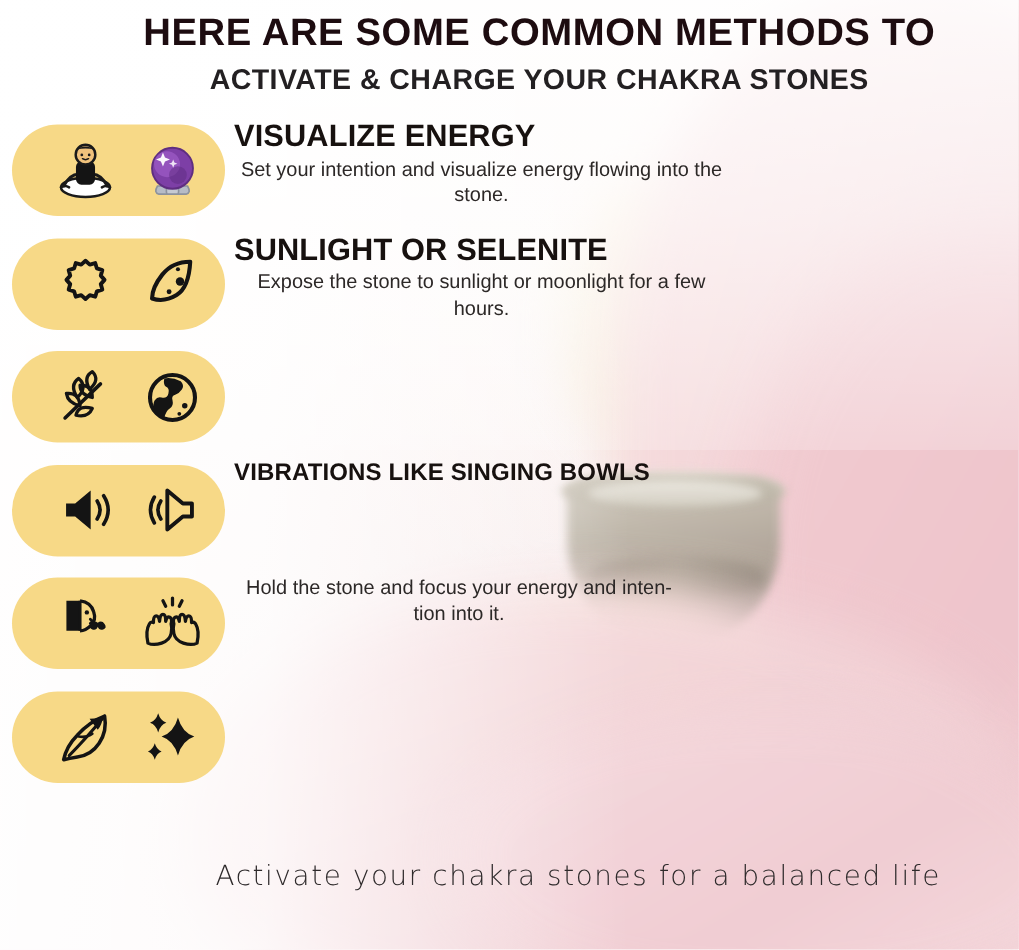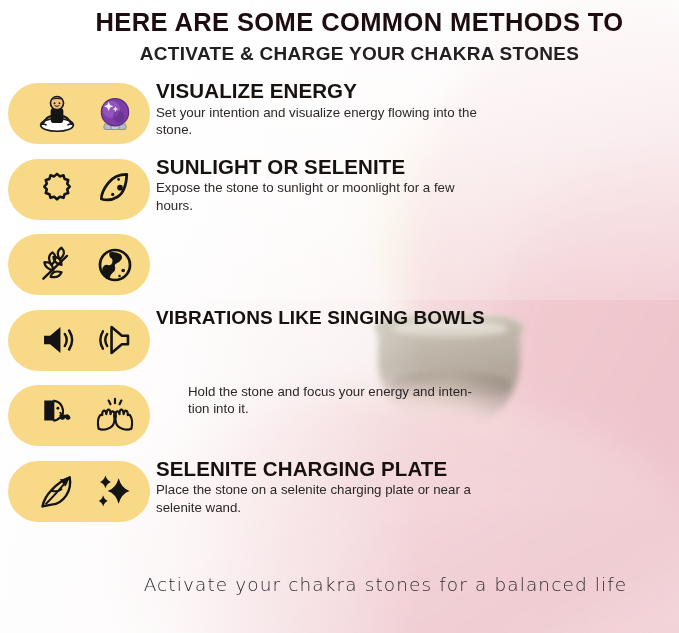--- a/index.html
+++ b/index.html
@@ -244,24 +244,25 @@
     line-height: 1.12;
     white-space: nowrap;
   }
   .rdesc {
     margin: 1px 0 0 0;
     font-size: 13.3px;
     font-weight: 400;
     color: #2c2827;
     line-height: 1.30;
     max-width: 330px;
-  }
-  .row.r4 .rtitle { font-size: 19px; }
+    text-align: center;
+  }
+  .row.r4 .rtitle { font-size: 16px; }
   .row.r4 .rdesc  { max-width: 312px; }
-  .row.r5 .rdesc  { max-width: 300px; margin-left: 32px; }
+  .row.r5 .rdesc  { max-width: 300px; }
   .row.r6 .rdesc  { max-width: 330px; }
 
   
   .tagline {
     position: absolute;
     left: 5px;
     top: 574px;
     width: 679px;
     text-align: center;
     padding-left: 42px;
@@ -447,24 +448,20 @@
             </svg>
           </span>
           <span class="ico">
             <svg viewBox="0 0 44 44" width="40" height="40">
               <path d="M26 8 q3 11 12 14 q-9 3 -12 14 q-3 -11 -12 -14 q9 -3 12 -14Z" fill="#141414"></path>
               <path d="M11.5 5 q1.6 5.5 6 7 q-4.4 1.5 -6 7 q-1.6 -5.5 -6 -7 q4.4 -1.5 6 -7Z" fill="#141414"></path>
               <path d="M9 27 q1.3 4.5 5 6 q-3.7 1.5 -5 6 q-1.3 -4.5 -5 -6 q3.7 -1.5 5 -6Z" fill="#141414"></path>
             </svg>
           </span>
         </div>
-        <div class="rtext">
-          <p class="rtitle">SELENITE CHARGING PLATE</p>
-          <p class="rdesc">Place the stone on a selenite charging plate or near a selenite wand.</p>
-        </div>
       </div>
 
     </div>
 
     <div class="tagline">Activate your chakra stones for a balanced life</div>
 
   </div>
 </div>
 
 </body></html>

